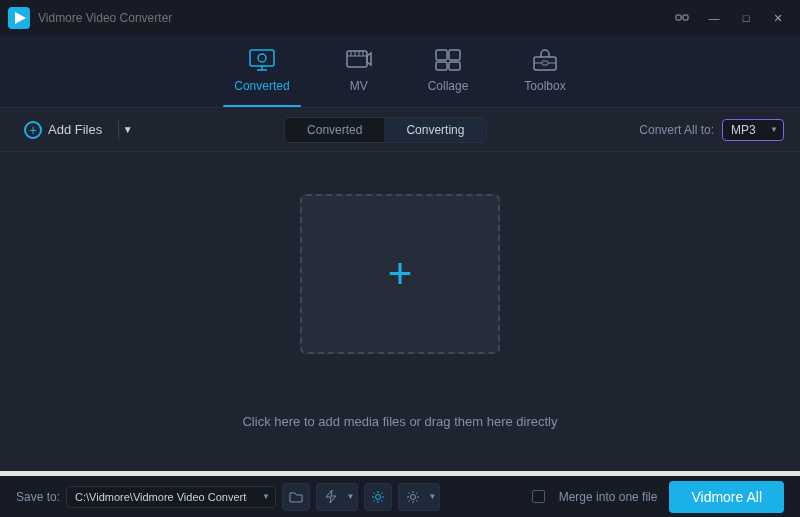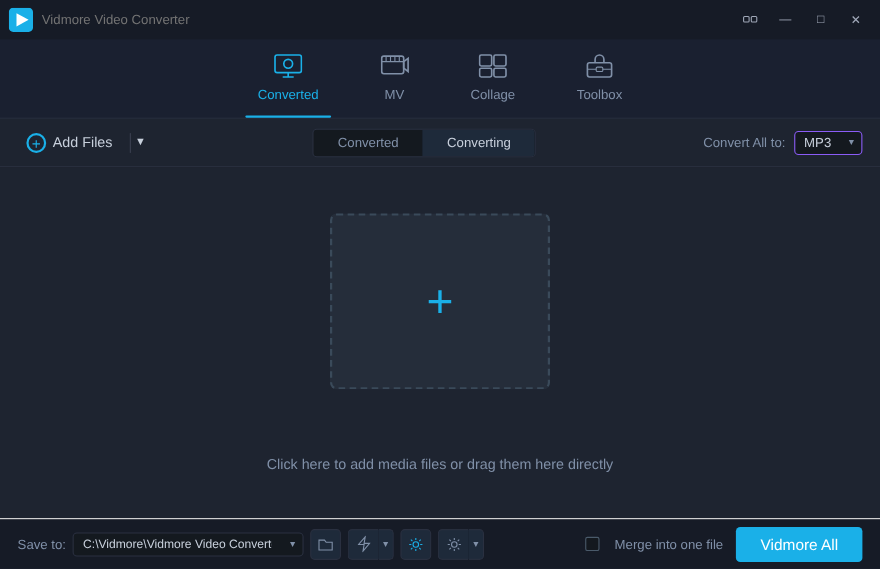--- a/index.html
+++ b/index.html
@@ -241,21 +241,21 @@
     }
 
     
     .bottom-bar {
       height: 46px;
       background: #161b26;
       display: flex;
       align-items: center;
       padding: 0 16px;
       gap: 8px;
-      border-top: 1px solid #e5e5e5;
+      border-top: 5px solid #e5e5e5;
       justify-content: space-between;
     }
     .bottom-left {
       display: flex;
       align-items: center;
       gap: 6px;
     }
     .save-to-label {
       font-size: 12px;
       color: #8090a8;

